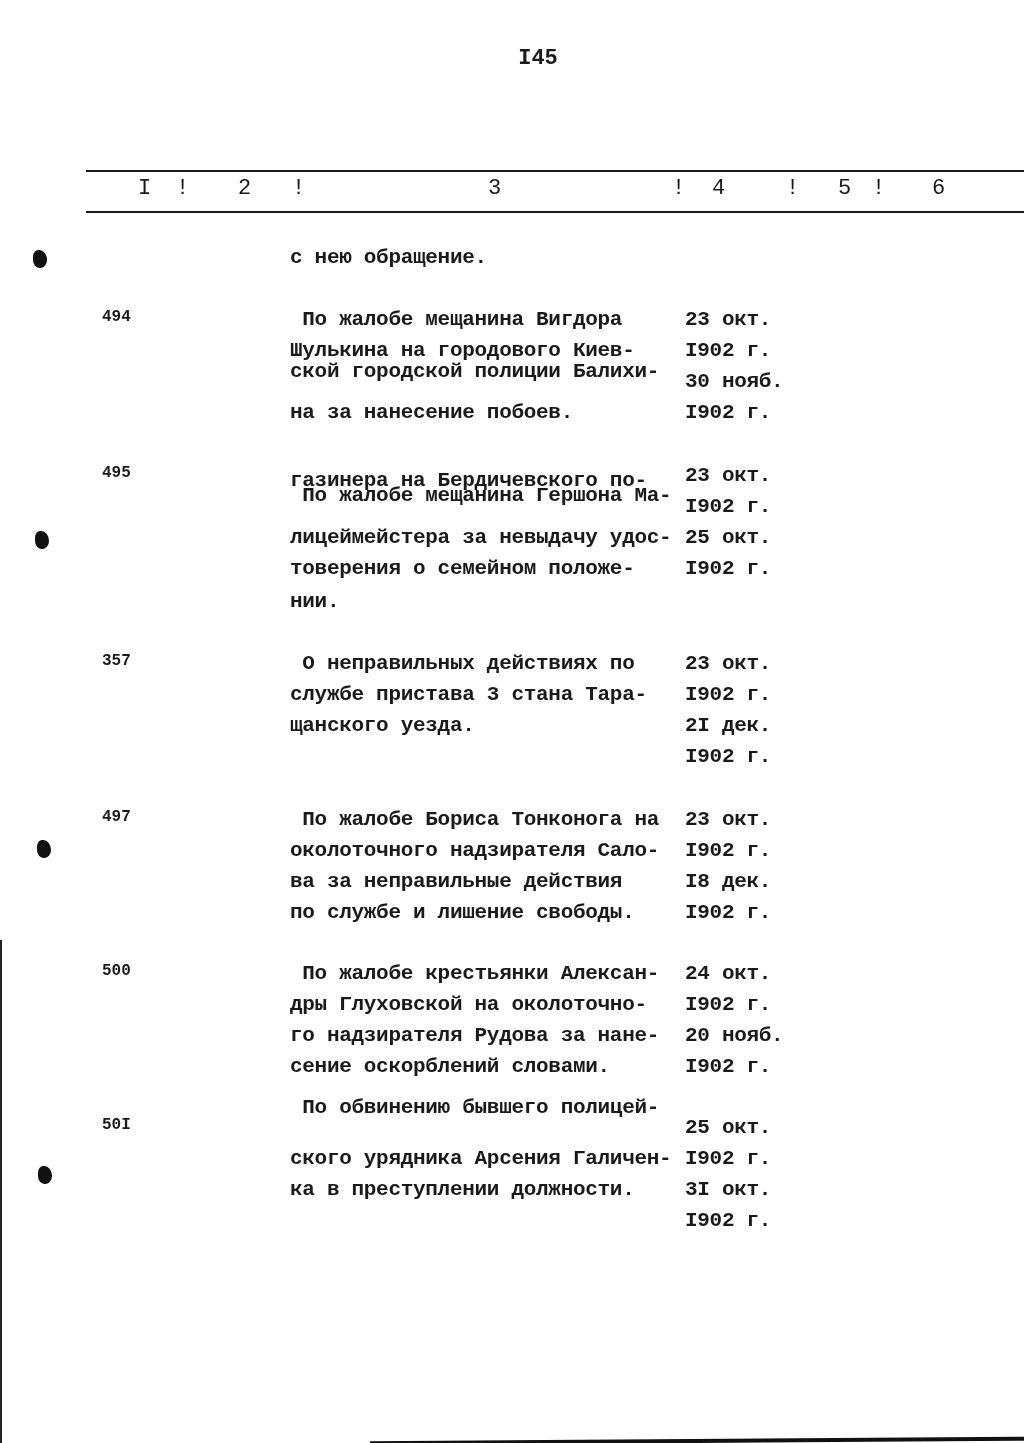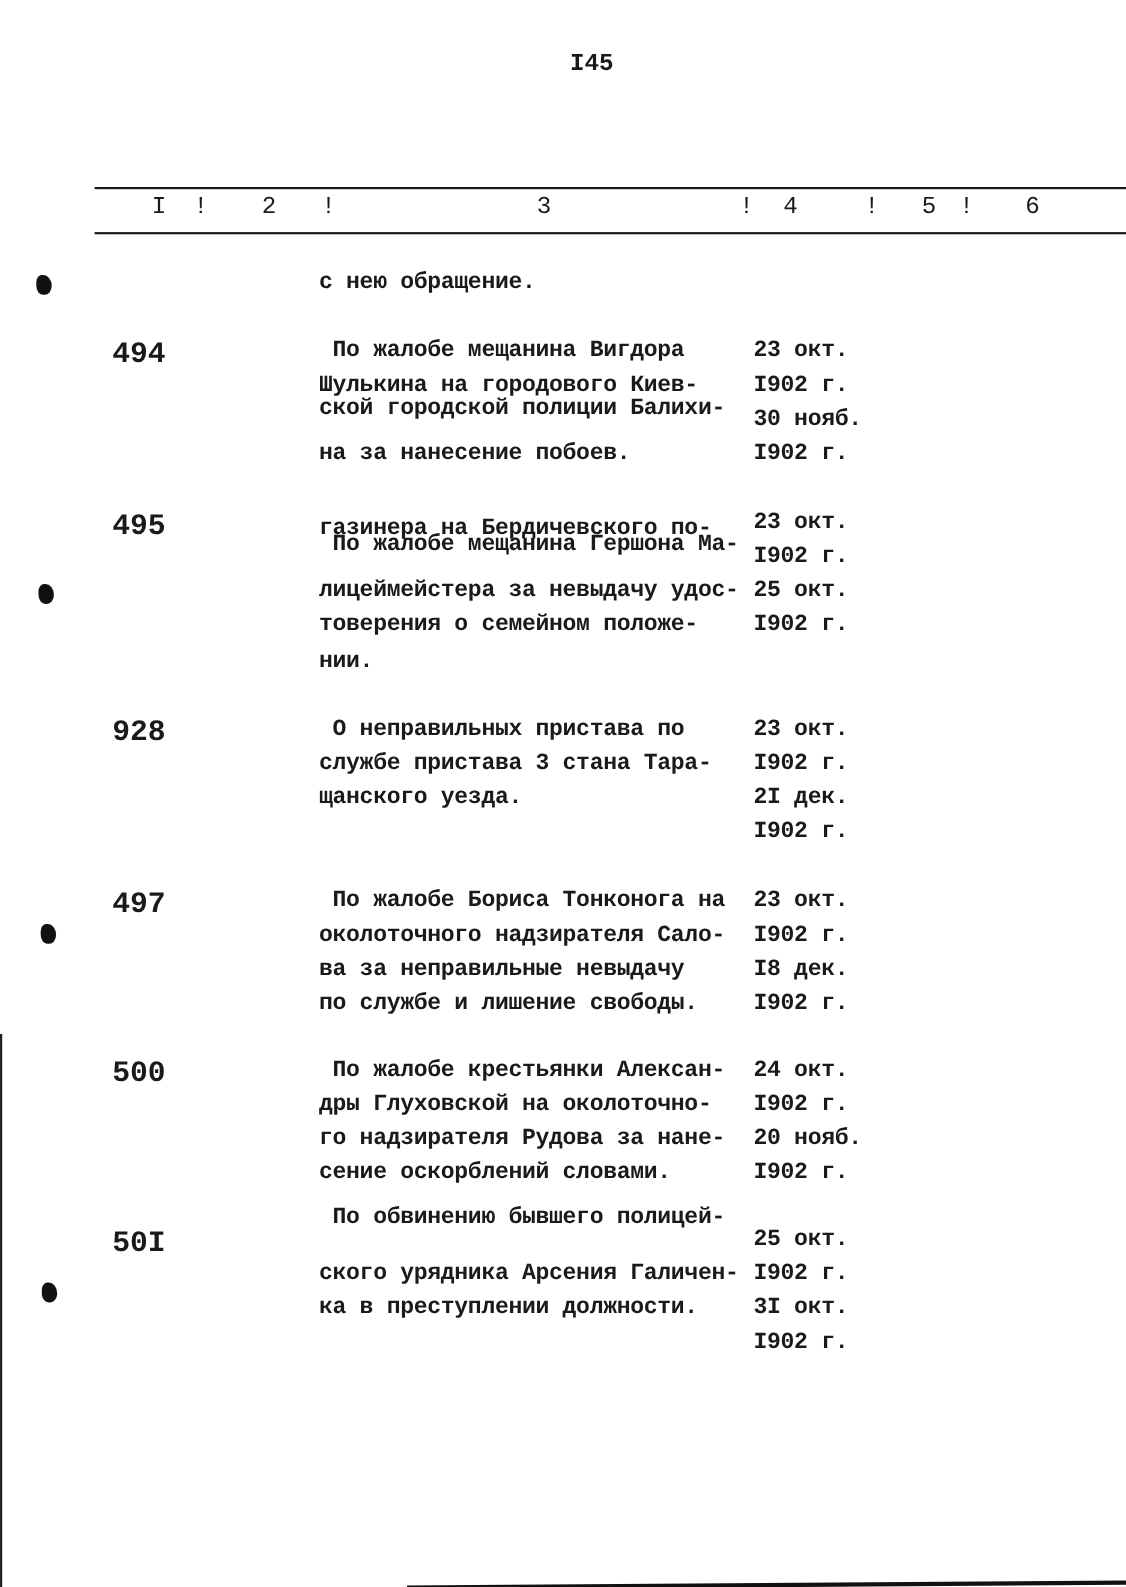--- a/index.html
+++ b/index.html
@@ -5,21 +5,21 @@
   html, body { margin: 0; padding: 0; }
   body {
     width: 1024px; height: 1443px; background: #ffffff; position: relative; overflow: hidden;
     font-family: "Liberation Mono", "DejaVu Sans Mono", monospace; color: #1a1a1a;
   }
   .page-number { position: absolute; left: 0; width: 1076px; top: 46px; text-align: center; font-size: 22px; font-weight: bold; }
   .rule { position: absolute; left: 86px; right: 0; height: 2px; background: #1a1a1a; }
   .rule.top { top: 170px; }
   .rule.bot { top: 211px; }
   .colhead { position: absolute; top: 176px; font-size: 22px; }
-  .entry-num { position: absolute; left: 102px; font-size: 27px; font-weight: bold; text-align: right; }
+  .entry-num { position: absolute; left: 102px; font-size: 16px; font-weight: bold; text-align: right; }
   .line { position: absolute; left: 290px; font-size: 21px; font-weight: bold; white-space: pre; letter-spacing: -0.3px; }
   .date { position: absolute; left: 685px; font-size: 21px; font-weight: bold; white-space: pre; letter-spacing: -0.3px; }
   .hole { position: absolute; width: 14px; height: 18px; background: #111; border-radius: 40% 60% 50% 50%; }
   .bottom-bar { position: absolute; left: 370px; right: 0; bottom: 0; height: 4px; background: #111; transform: skewY(-0.4deg); }
   .left-edge { position: absolute; left: 0; top: 940px; width: 2px; height: 503px; background: #222; }
 </style>
 </head>
 <body>
 
 <div class="page-number">I45</div>
@@ -62,35 +62,35 @@
   <div class="line" style="top:526px">лицеймейстера за невыдачу удос-</div>
   <div class="line" style="top:557px">товерения о семейном положе-</div>
   <div class="line" style="top:590px">нии.</div>
   <div class="date" style="top:464px">23 окт.</div>
   <div class="date" style="top:495px">I902 г.</div>
   <div class="date" style="top:526px">25 окт.</div>
   <div class="date" style="top:557px">I902 г.</div>
 </div>
 
 <div>
-  <div class="entry-num" style="top:652px">928</div>
-  <div class="line" style="top:652px"> О неправильных пристава по</div>
+  <div class="entry-num" style="top:652px">357</div>
+  <div class="line" style="top:652px"> О неправильных действиях по</div>
   <div class="line" style="top:683px">службе пристава 3 стана Тара-</div>
   <div class="line" style="top:714px">щанского уезда.</div>
   <div class="date" style="top:652px">23 окт.</div>
   <div class="date" style="top:683px">I902 г.</div>
   <div class="date" style="top:714px">2I дек.</div>
   <div class="date" style="top:745px">I902 г.</div>
 </div>
 
 <div>
   <div class="entry-num" style="top:808px">497</div>
   <div class="line" style="top:808px"> По жалобе Бориса Тонконога на</div>
   <div class="line" style="top:839px">околоточного надзирателя Сало-</div>
-  <div class="line" style="top:870px">ва за неправильные невыдачу</div>
+  <div class="line" style="top:870px">ва за неправильные действия</div>
   <div class="line" style="top:901px">по службе и лишение свободы.</div>
   <div class="date" style="top:808px">23 окт.</div>
   <div class="date" style="top:839px">I902 г.</div>
   <div class="date" style="top:870px">I8 дек.</div>
   <div class="date" style="top:901px">I902 г.</div>
 </div>
 
 <div>
   <div class="entry-num" style="top:962px">500</div>
   <div class="line" style="top:962px"> По жалобе крестьянки Алексан-</div>

